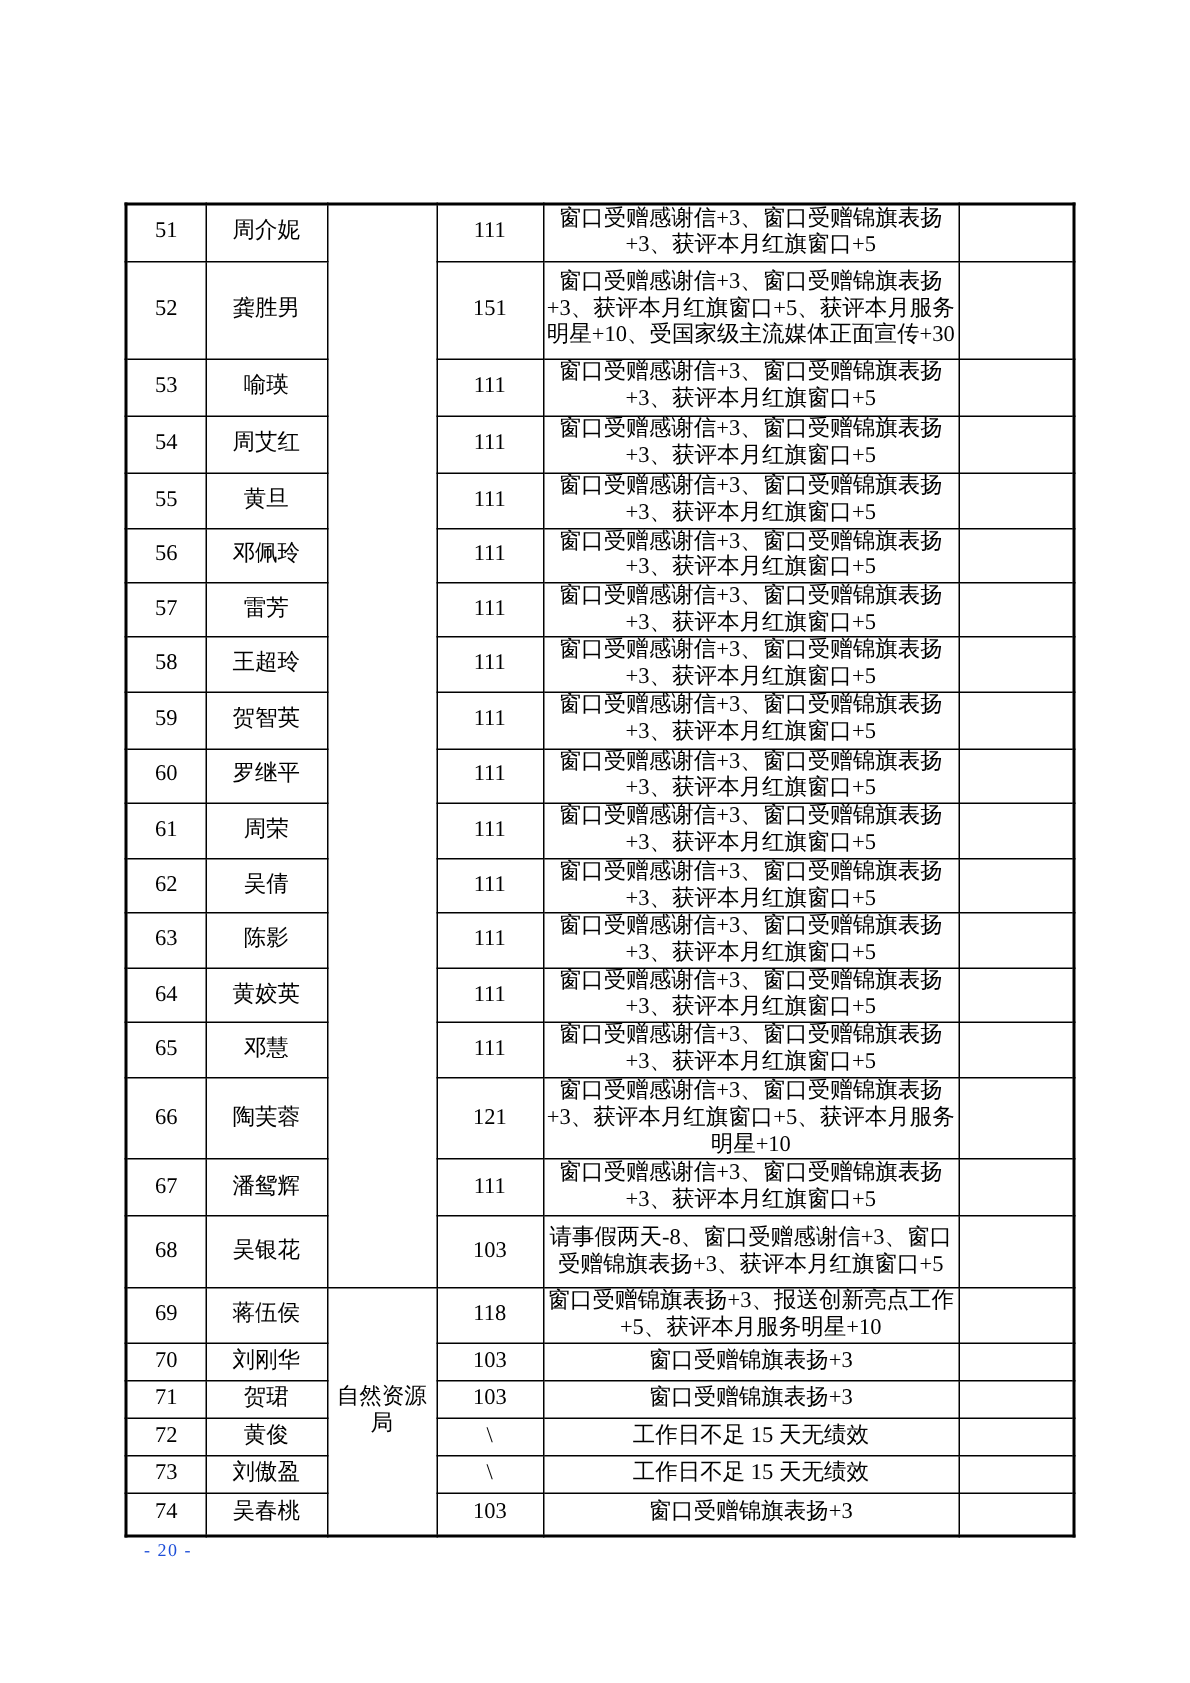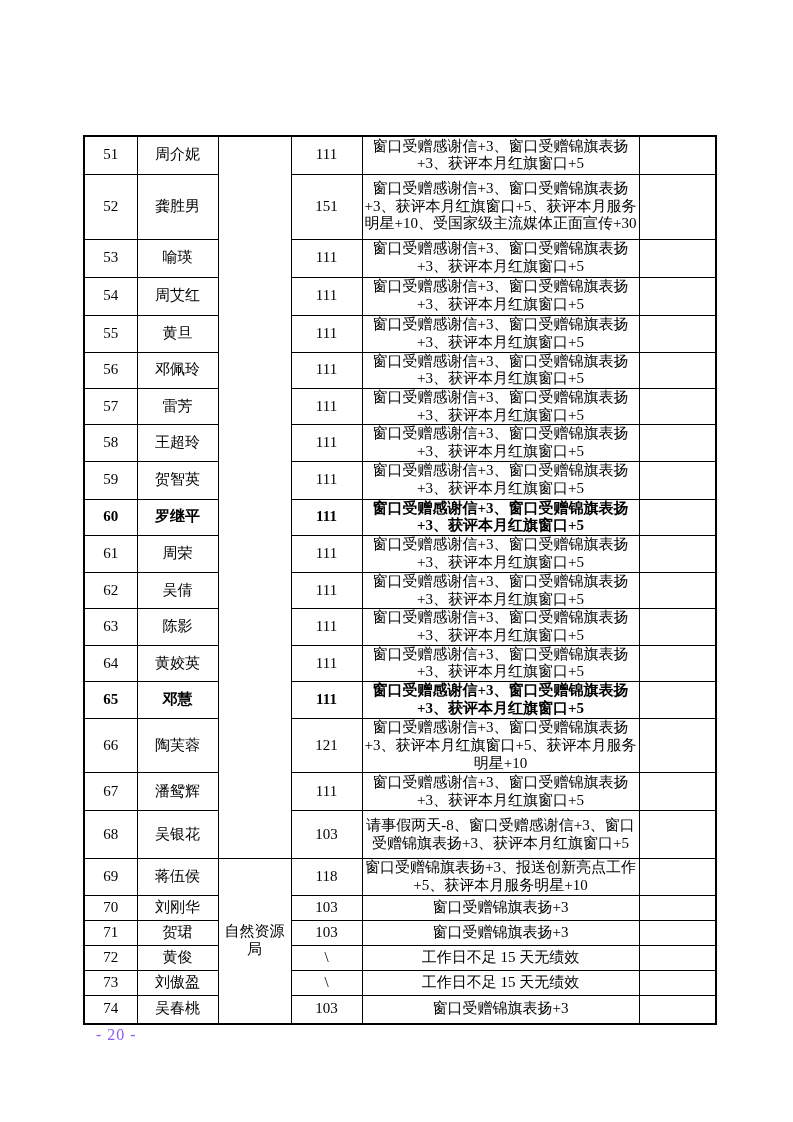--- a/index.html
+++ b/index.html
@@ -37,23 +37,23 @@
   }
   td.cell-remark {
     font-size: 15px;
     line-height: 16px;
     padding: 0 5px;
   }
   .footer-pagenum {
     position: absolute;
     left: 96px;
     top: 1026px;
-    font-size: 16px;
+    font-size: 12px;
     letter-spacing: 1px;
-    color: #8b5cf6;
+    color: #1d4ed8;
   }
 </style>
 </head>
 <body>
 
 <div class="page">
 
   <table class="perf-table">
     <colgroup>
       <col style="width:53px">
@@ -121,21 +121,21 @@
           <td class="cell-remark">窗口受赠感谢信+3、窗口受赠锦旗表扬+3、获评本月红旗窗口+5</td>
           <td></td>
         </tr>
         <tr style="height: 38px;">
           <td>59</td>
           <td>贺智英</td>
           <td>111</td>
           <td class="cell-remark">窗口受赠感谢信+3、窗口受赠锦旗表扬+3、获评本月红旗窗口+5</td>
           <td></td>
         </tr>
-        <tr style="height: 36px; font-weight: bold;">
+        <tr style="height: 36px;">
           <td>60</td>
           <td>罗继平</td>
           <td>111</td>
           <td class="cell-remark">窗口受赠感谢信+3、窗口受赠锦旗表扬+3、获评本月红旗窗口+5</td>
           <td></td>
         </tr>
         <tr style="height: 37px;">
           <td>61</td>
           <td>周荣</td>
           <td>111</td>
@@ -156,21 +156,21 @@
           <td class="cell-remark">窗口受赠感谢信+3、窗口受赠锦旗表扬+3、获评本月红旗窗口+5</td>
           <td></td>
         </tr>
         <tr style="height: 36px;">
           <td>64</td>
           <td>黄姣英</td>
           <td>111</td>
           <td class="cell-remark">窗口受赠感谢信+3、窗口受赠锦旗表扬+3、获评本月红旗窗口+5</td>
           <td></td>
         </tr>
-        <tr style="height: 37px; font-weight: bold;">
+        <tr style="height: 37px;">
           <td>65</td>
           <td>邓慧</td>
           <td>111</td>
           <td class="cell-remark">窗口受赠感谢信+3、窗口受赠锦旗表扬+3、获评本月红旗窗口+5</td>
           <td></td>
         </tr>
         <tr style="height: 54px;">
           <td>66</td>
           <td>陶芙蓉</td>
           <td>121</td>

